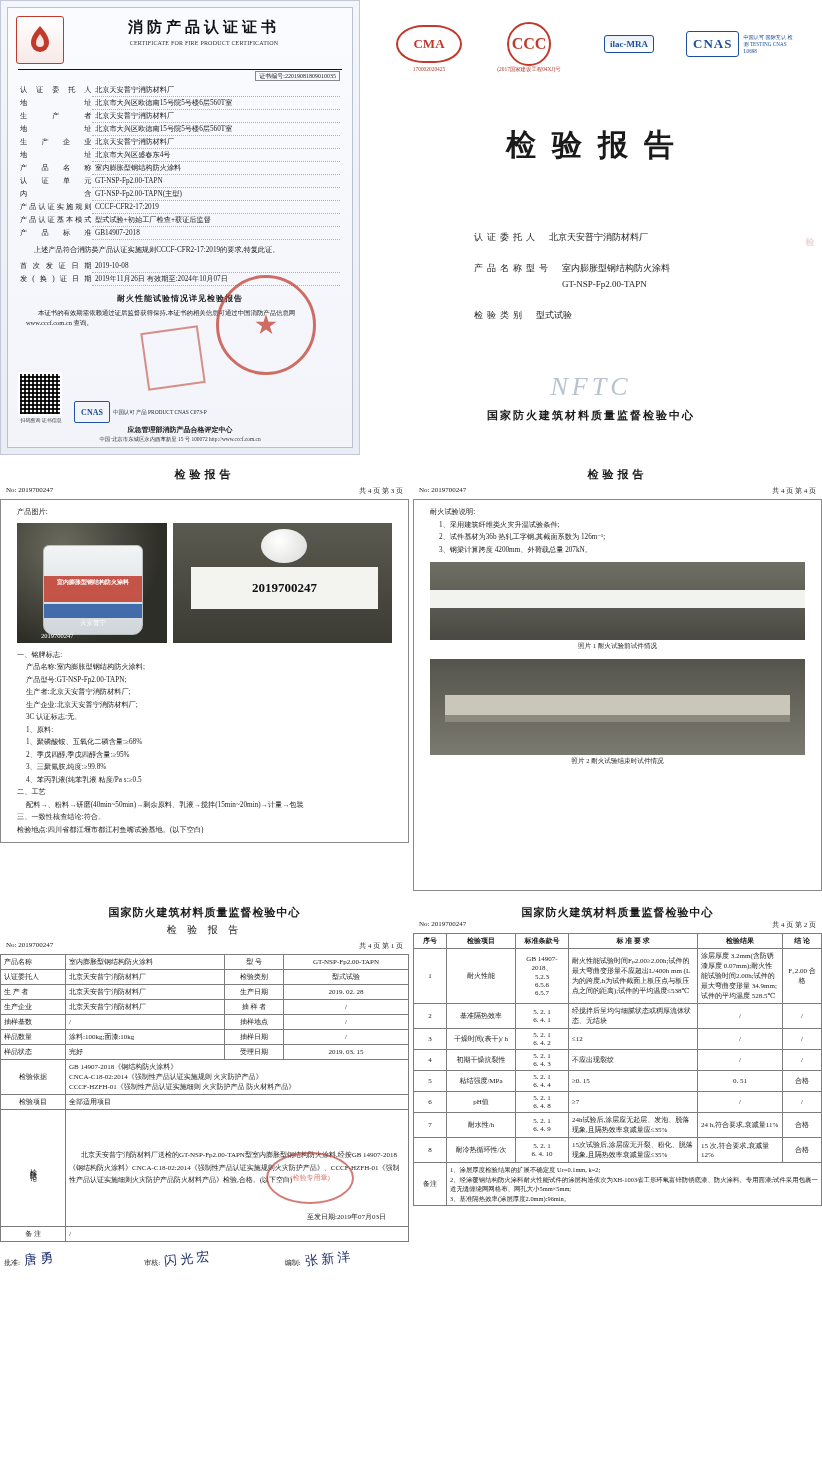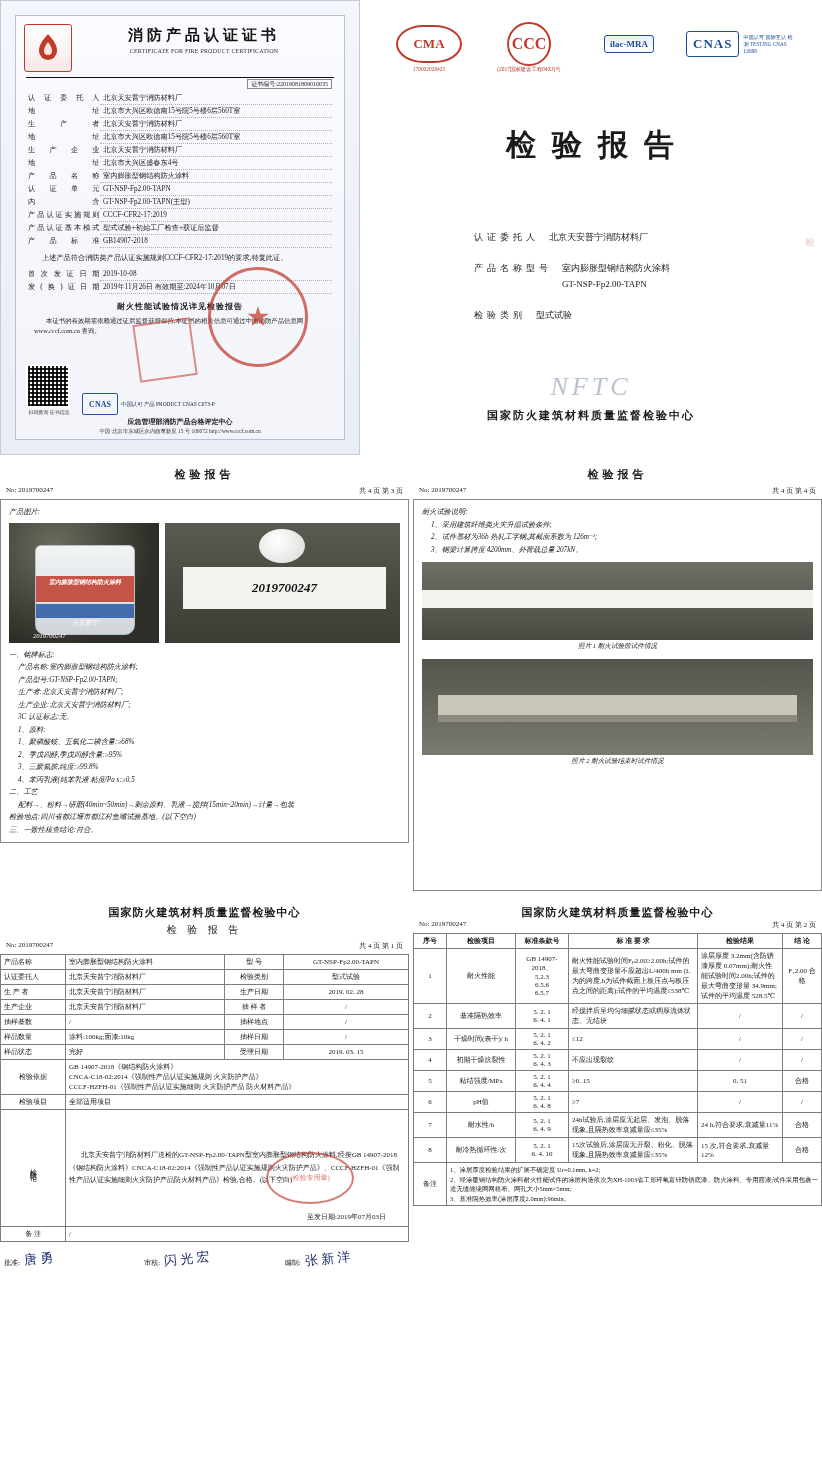--- a/index.html
+++ b/index.html
@@ -1,21 +1,21 @@
 <!DOCTYPE html>
 <html><head>
 <meta charset="utf-8">
 <style>
   html,body{margin:0;padding:0;background:#ffffff;}
   body{width:822px;font-family:"Liberation Serif","DejaVu Serif",serif;color:#1a1a1a;}
   .page{width:822px;position:relative;}
 
   
   .row1{display:flex;align-items:flex-start;}
-  .cert{width:360px;height:455px;box-sizing:border-box;padding:14px;
+  .cert{width:360px;height:455px;box-sizing:border-box;padding:6px;
         background:linear-gradient(180deg,#f4f6fb 0%,#eef1f8 40%,#e9edf6 100%);
         border:1px solid #c3c9d8;position:relative;}
   .cert-inner{border:1px solid #b9c0d2;height:100%;box-sizing:border-box;position:relative;
         background:linear-gradient(180deg,#fafbfe 0%,#f2f4fa 100%);}
   .cert-head{display:flex;align-items:flex-start;padding:8px 8px 2px 8px;}
   .cert-emblem{width:46px;height:46px;border:1px solid #c0392b;border-radius:3px;
         background:linear-gradient(180deg,#fff,#f7e9e7);display:flex;align-items:center;
         justify-content:center;flex:0 0 auto;}
   .flame{width:26px;height:30px;position:relative;}
   .flame svg{display:block;}
@@ -76,21 +76,21 @@
   .nftc{text-align:center;font-size:26px;color:#b9c3cf;letter-spacing:4px;margin-top:42px;
         font-family:"Liberation Serif",serif;font-style:italic;}
   .nftc-cn{text-align:center;font-size:11px;font-weight:bold;letter-spacing:2px;margin-top:6px;}
   .ghost{position:absolute;color:#e8cfcc;opacity:.8;font-size:9px;writing-mode:vertical-rl;}
 
   
   .grid2{display:flex;gap:4px;margin-top:6px;}
   .col{flex:1;box-sizing:border-box;}
   .rep-title{text-align:center;font-size:11px;font-weight:bold;letter-spacing:4px;padding:6px 0 4px;}
   .rep-no{display:flex;justify-content:space-between;font-size:7px;padding:0 6px 3px;}
-  .panel{border:1px solid #8a8a8a;box-sizing:border-box;padding:6px 8px;font-style:italic;}
+  .panel{border:1px solid #8a8a8a;box-sizing:border-box;padding:6px 16px;}
   .lab{font-size:7.2px;line-height:12.5px;}
   .photo-wrap{display:flex;gap:6px;margin:4px 0 6px;}
   .photo{background:#4a4a42;position:relative;overflow:hidden;}
   .pail{width:150px;height:120px;background:
      radial-gradient(circle at 30% 20%,#6b6b5e,#2e2e28 70%);}
   .pail-obj{position:absolute;left:26px;top:22px;width:98px;height:88px;border-radius:6px 6px 10px 10px;
      background:linear-gradient(180deg,#f2f4f5 0%,#dfe4e7 55%,#cfd5d9 100%);border:1px solid #b9c0c4;}
   .pail-band{position:absolute;left:0;right:0;top:30px;height:26px;background:#c0392b;opacity:.85;}
   .pail-band2{position:absolute;left:0;right:0;top:58px;height:14px;background:#1b4f9c;opacity:.8;}
   .pail-txt{position:absolute;left:4px;right:4px;top:32px;font-size:6px;color:#fff;text-align:center;
@@ -329,22 +329,22 @@
 
           <div class="indent">1、原料:</div>
           <div class="indent">1、聚磷酸铵、五氧化二磷含量:≥68%</div>
           <div class="indent">2、季戊四醇,季戊四醇含量:≥95%</div>
           <div class="indent">3、三聚氰胺,纯度:≥99.8%</div>
           <div class="indent">4、苯丙乳液(纯苯乳液  粘度/Pa s:≥0.5</div>
 
           <div>二、工艺</div>
           <div class="indent">配料→、粉料→研磨(40min~50min)→剩余原料、乳液→搅拌(15min~20min)→计量→包装</div>
 
+          <div>三、一致性核查结论:符合。</div>
           <div>检验地点:四川省都江堰市都江村鱼嘴试验基地。(以下空白)</div>
-          <div>三、一致性核查结论:符合。</div>
         </div>
       </div>
     </div>
 
     <div class="col">
       <div class="rep-title">检验报告</div>
       <div class="rep-no">
         <span>No: 2019700247</span>
         <span>共 4 页  第 4 页</span>
       </div>

